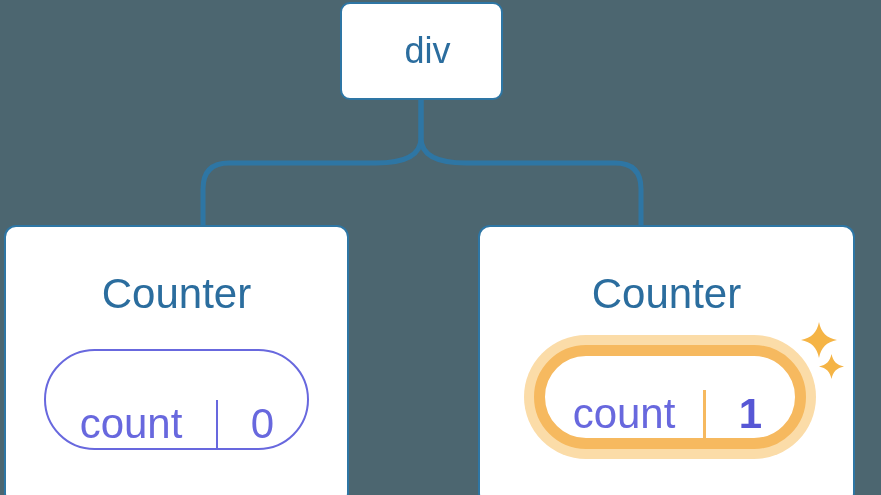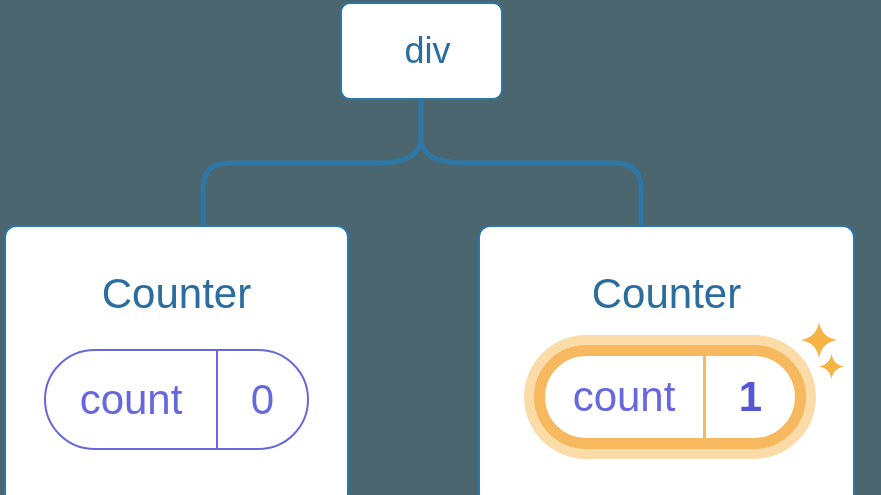--- a/index.html
+++ b/index.html
@@ -60,20 +60,21 @@
     margin-top: 46px;
     text-align: center;
     font-size: 42px; font-weight: 500;
     line-height: 1;
     color: var(--label-blue);
   }
   .state-pill {
     position: absolute;
     display: flex;
     background: var(--card-white);
+    align-items: flex-end;
   }
   .state-pill.plain {
     left: 38px; top: 122px;
     width: 265px; height: 101px;
     border: 2.5px solid var(--state-purple);
     border-radius: 52px;
   }
   .state-pill.plain .pill-key {
     flex: 0 0 172px;
     border-right: 2.5px solid var(--state-purple);

